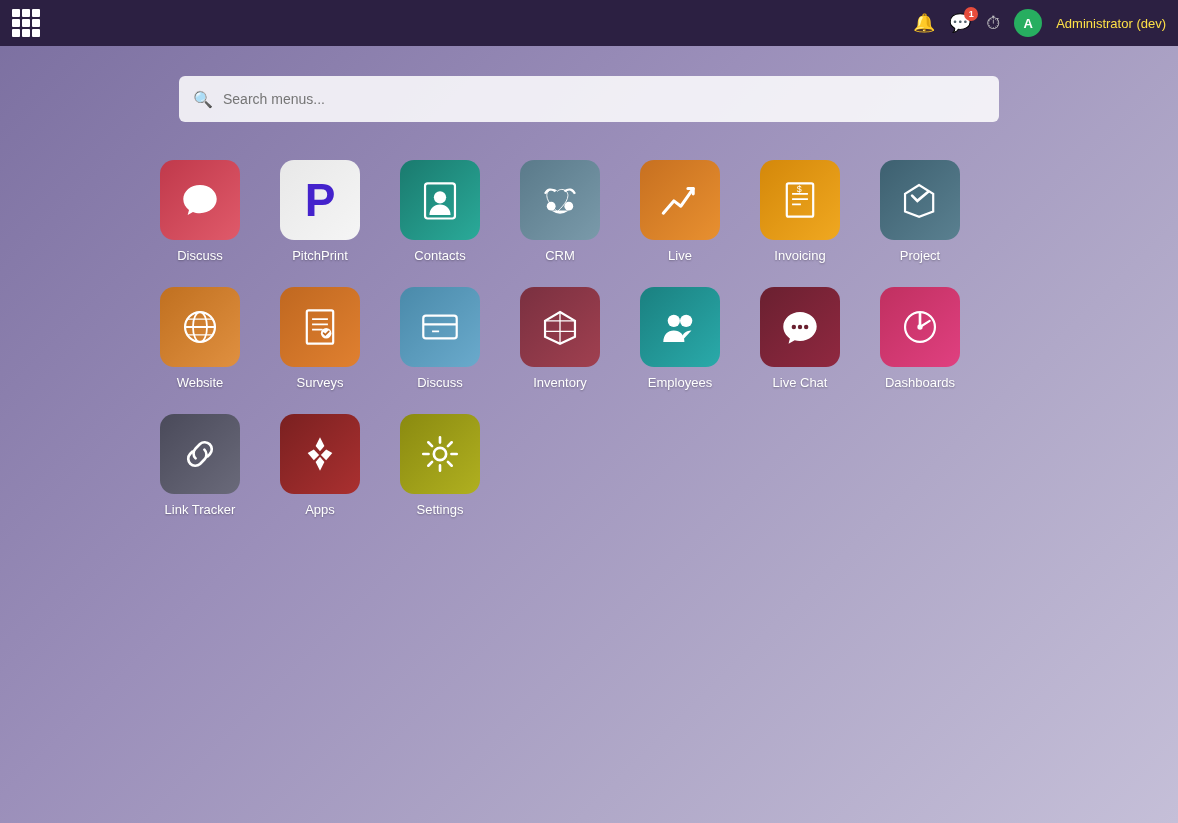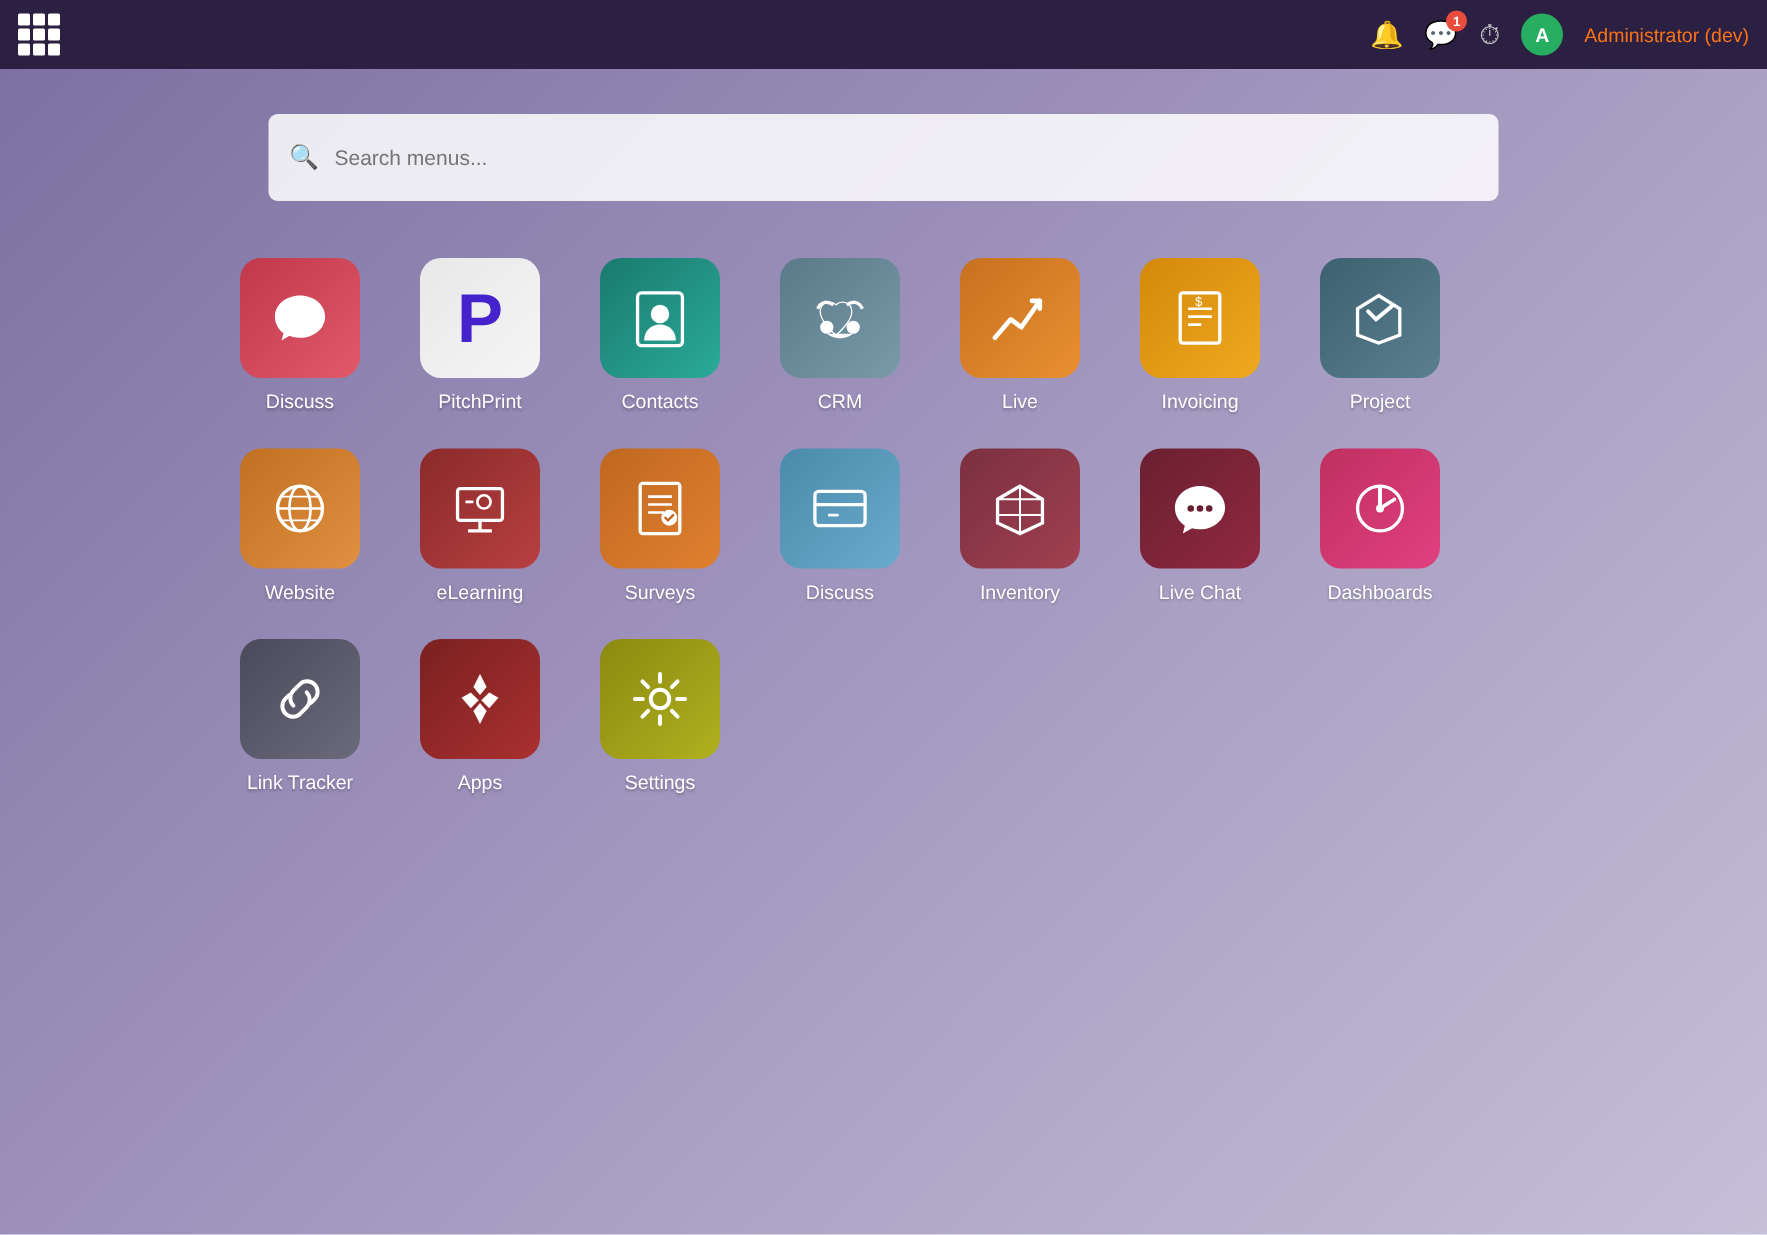--- a/index.html
+++ b/index.html
@@ -71,34 +71,34 @@
       background: #27ae60;
       color: white;
       font-size: 13px;
       font-weight: bold;
       display: flex;
       align-items: center;
       justify-content: center;
       cursor: pointer;
     }
     .admin-label {
-      color: #f97316;
+      color: #fde047;
       font-size: 13px;
       cursor: pointer;
       text-align: center;
     }
     
     #search-container {
       width: 820px;
       margin: 30px auto 20px auto;
       position: relative;
     }
     #search-container input {
       width: 100%;
-      height: 58px;
+      height: 46px;
       border-radius: 6px;
       border: none;
       padding: 0 16px 0 44px;
       font-size: 14px;
       color: #555;
       background: rgba(255,255,255,0.85);
       outline: none;
     }
     #search-container .search-icon {
       position: absolute;
@@ -275,32 +275,20 @@
           <circle cx="25" cy="25" r="17" fill="none" stroke="white" stroke-width="2.5"></circle>
           <ellipse cx="25" cy="25" rx="8" ry="17" fill="none" stroke="white" stroke-width="2"></ellipse>
           <line x1="8" y1="25" x2="42" y2="25" stroke="white" stroke-width="2"></line>
           <line x1="10" y1="16" x2="40" y2="16" stroke="white" stroke-width="1.5"></line>
           <line x1="10" y1="34" x2="40" y2="34" stroke="white" stroke-width="1.5"></line>
         </svg>
       </div>
       <span class="app-label">Website</span>
     </div>
     <div class="app-item">
-      <div class="app-icon bg-elearning">
-        <svg viewBox="0 0 50 50" width="44" height="44" fill="white">
-          <rect x="8" y="10" width="34" height="24" rx="2" fill="none" stroke="white" stroke-width="2.5"></rect>
-          <line x1="25" y1="34" x2="25" y2="42" stroke="white" stroke-width="2.5"></line>
-          <line x1="16" y1="42" x2="34" y2="42" stroke="white" stroke-width="2.5"></line>
-          <circle cx="28" cy="20" r="5" fill="none" stroke="white" stroke-width="2"></circle>
-          <line x1="14" y1="20" x2="20" y2="20" stroke="white" stroke-width="2"></line>
-        </svg>
-      </div>
-      <span class="app-label">eLearning</span>
-    </div>
-    <div class="app-item">
       <div class="app-icon bg-surveys">
         <svg viewBox="0 0 50 50" width="44" height="44" fill="white">
           <rect x="10" y="6" width="30" height="38" rx="2" fill="none" stroke="white" stroke-width="2.5"></rect>
           <line x1="16" y1="16" x2="34" y2="16" stroke="white" stroke-width="2"></line>
           <line x1="16" y1="22" x2="34" y2="22" stroke="white" stroke-width="2"></line>
           <line x1="16" y1="28" x2="28" y2="28" stroke="white" stroke-width="2"></line>
           <circle cx="32" cy="32" r="6" fill="white"></circle>
           <path d="M29 32 L31 34 L35 30" fill="none" stroke="#c06820" stroke-width="1.8" stroke-linecap="round"></path>
         </svg>
       </div>
@@ -321,20 +309,31 @@
         <svg viewBox="0 0 50 50" width="44" height="44" fill="white">
           <path d="M25 8 L42 18 L42 36 L25 44 L8 36 L8 18 Z" fill="none" stroke="white" stroke-width="2.5"></path>
           <path d="M25 8 L25 44" stroke="white" stroke-width="1.5"></path>
           <path d="M8 18 L42 18" stroke="white" stroke-width="1.5"></path>
           <path d="M8 30 L42 30" stroke="white" stroke-width="1.5"></path>
         </svg>
       </div>
       <span class="app-label">Inventory</span>
     </div>
     <div class="app-item">
+      <div class="app-icon bg-employees">
+        <svg viewBox="0 0 50 50" width="44" height="44" fill="white">
+          <circle cx="18" cy="18" r="7"></circle>
+          <circle cx="32" cy="18" r="7"></circle>
+          <path d="M6 42c0-8 5-13 12-13s12 5 12 13"></path>
+          <path d="M26 42c0-8 5-13 12-13"></path>
+        </svg>
+      </div>
+      <span class="app-label">Employees</span>
+    </div>
+    <div class="app-item">
       <div class="app-icon bg-livechat">
         <svg viewBox="0 0 50 50" width="44" height="44" fill="white">
           <path d="M25 8C14.5 8 6 15.5 6 24.5c0 5.5 3 10.5 7.5 13.5L12 44l7-4c1.8.5 3.9.8 6 .8 10.5 0 19-7.5 19-16.5S35.5 8 25 8z"></path>
           <circle cx="18" cy="25" r="2.5" fill="#6a2030"></circle>
           <circle cx="25" cy="25" r="2.5" fill="#6a2030"></circle>
           <circle cx="32" cy="25" r="2.5" fill="#6a2030"></circle>
         </svg>
       </div>
       <span class="app-label">Live Chat</span>
     </div>

